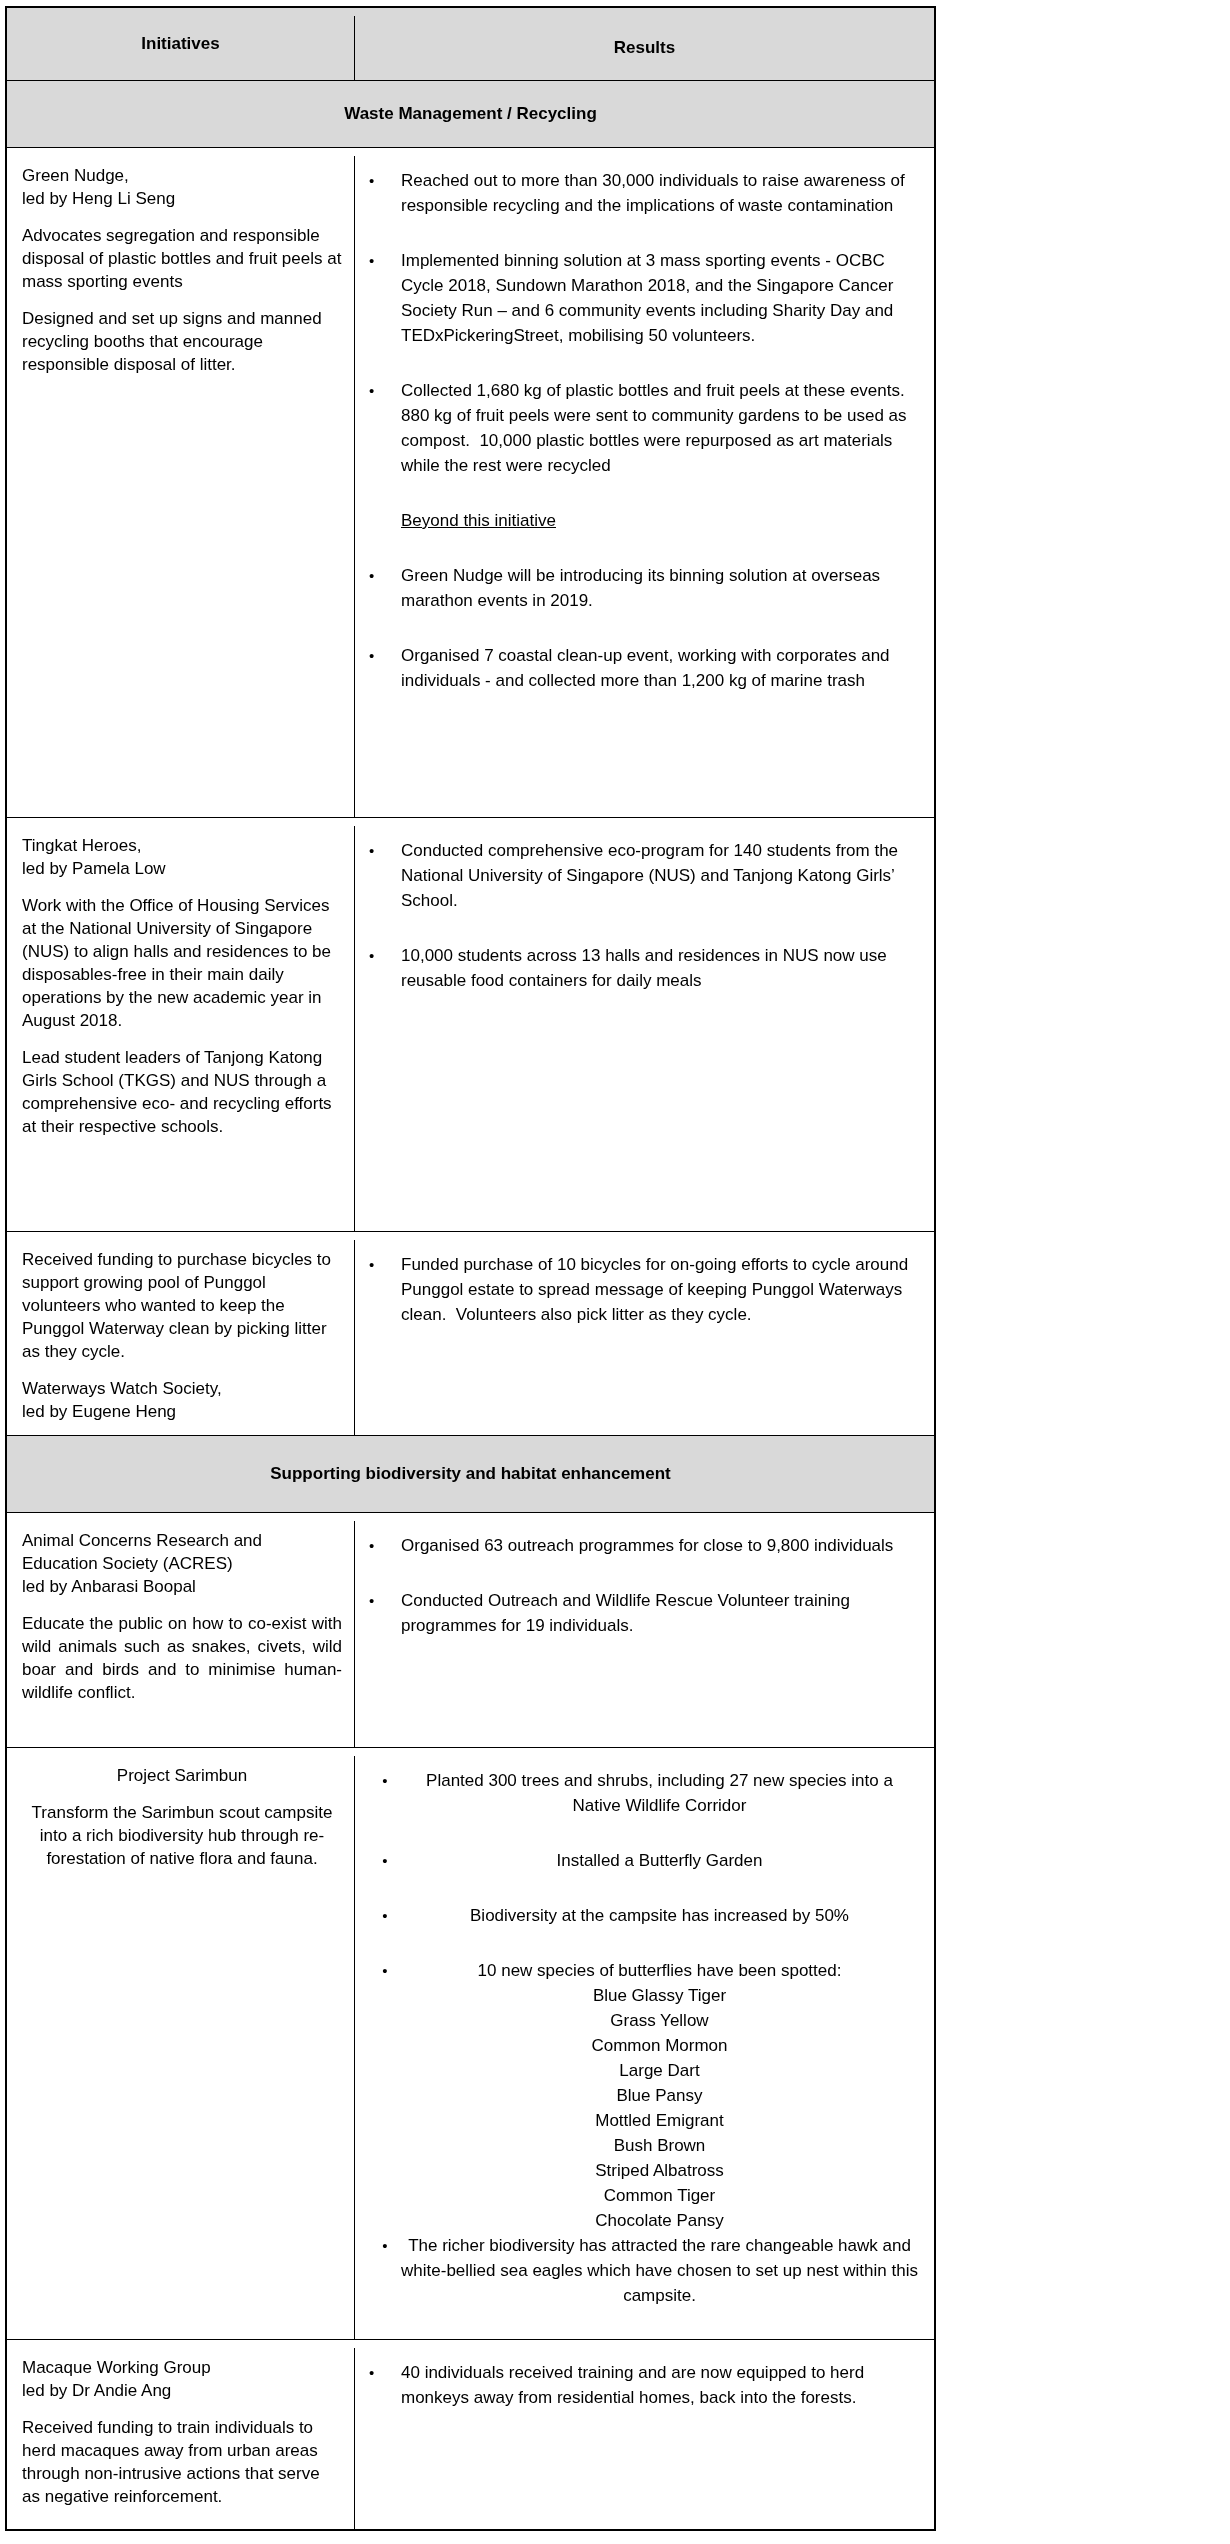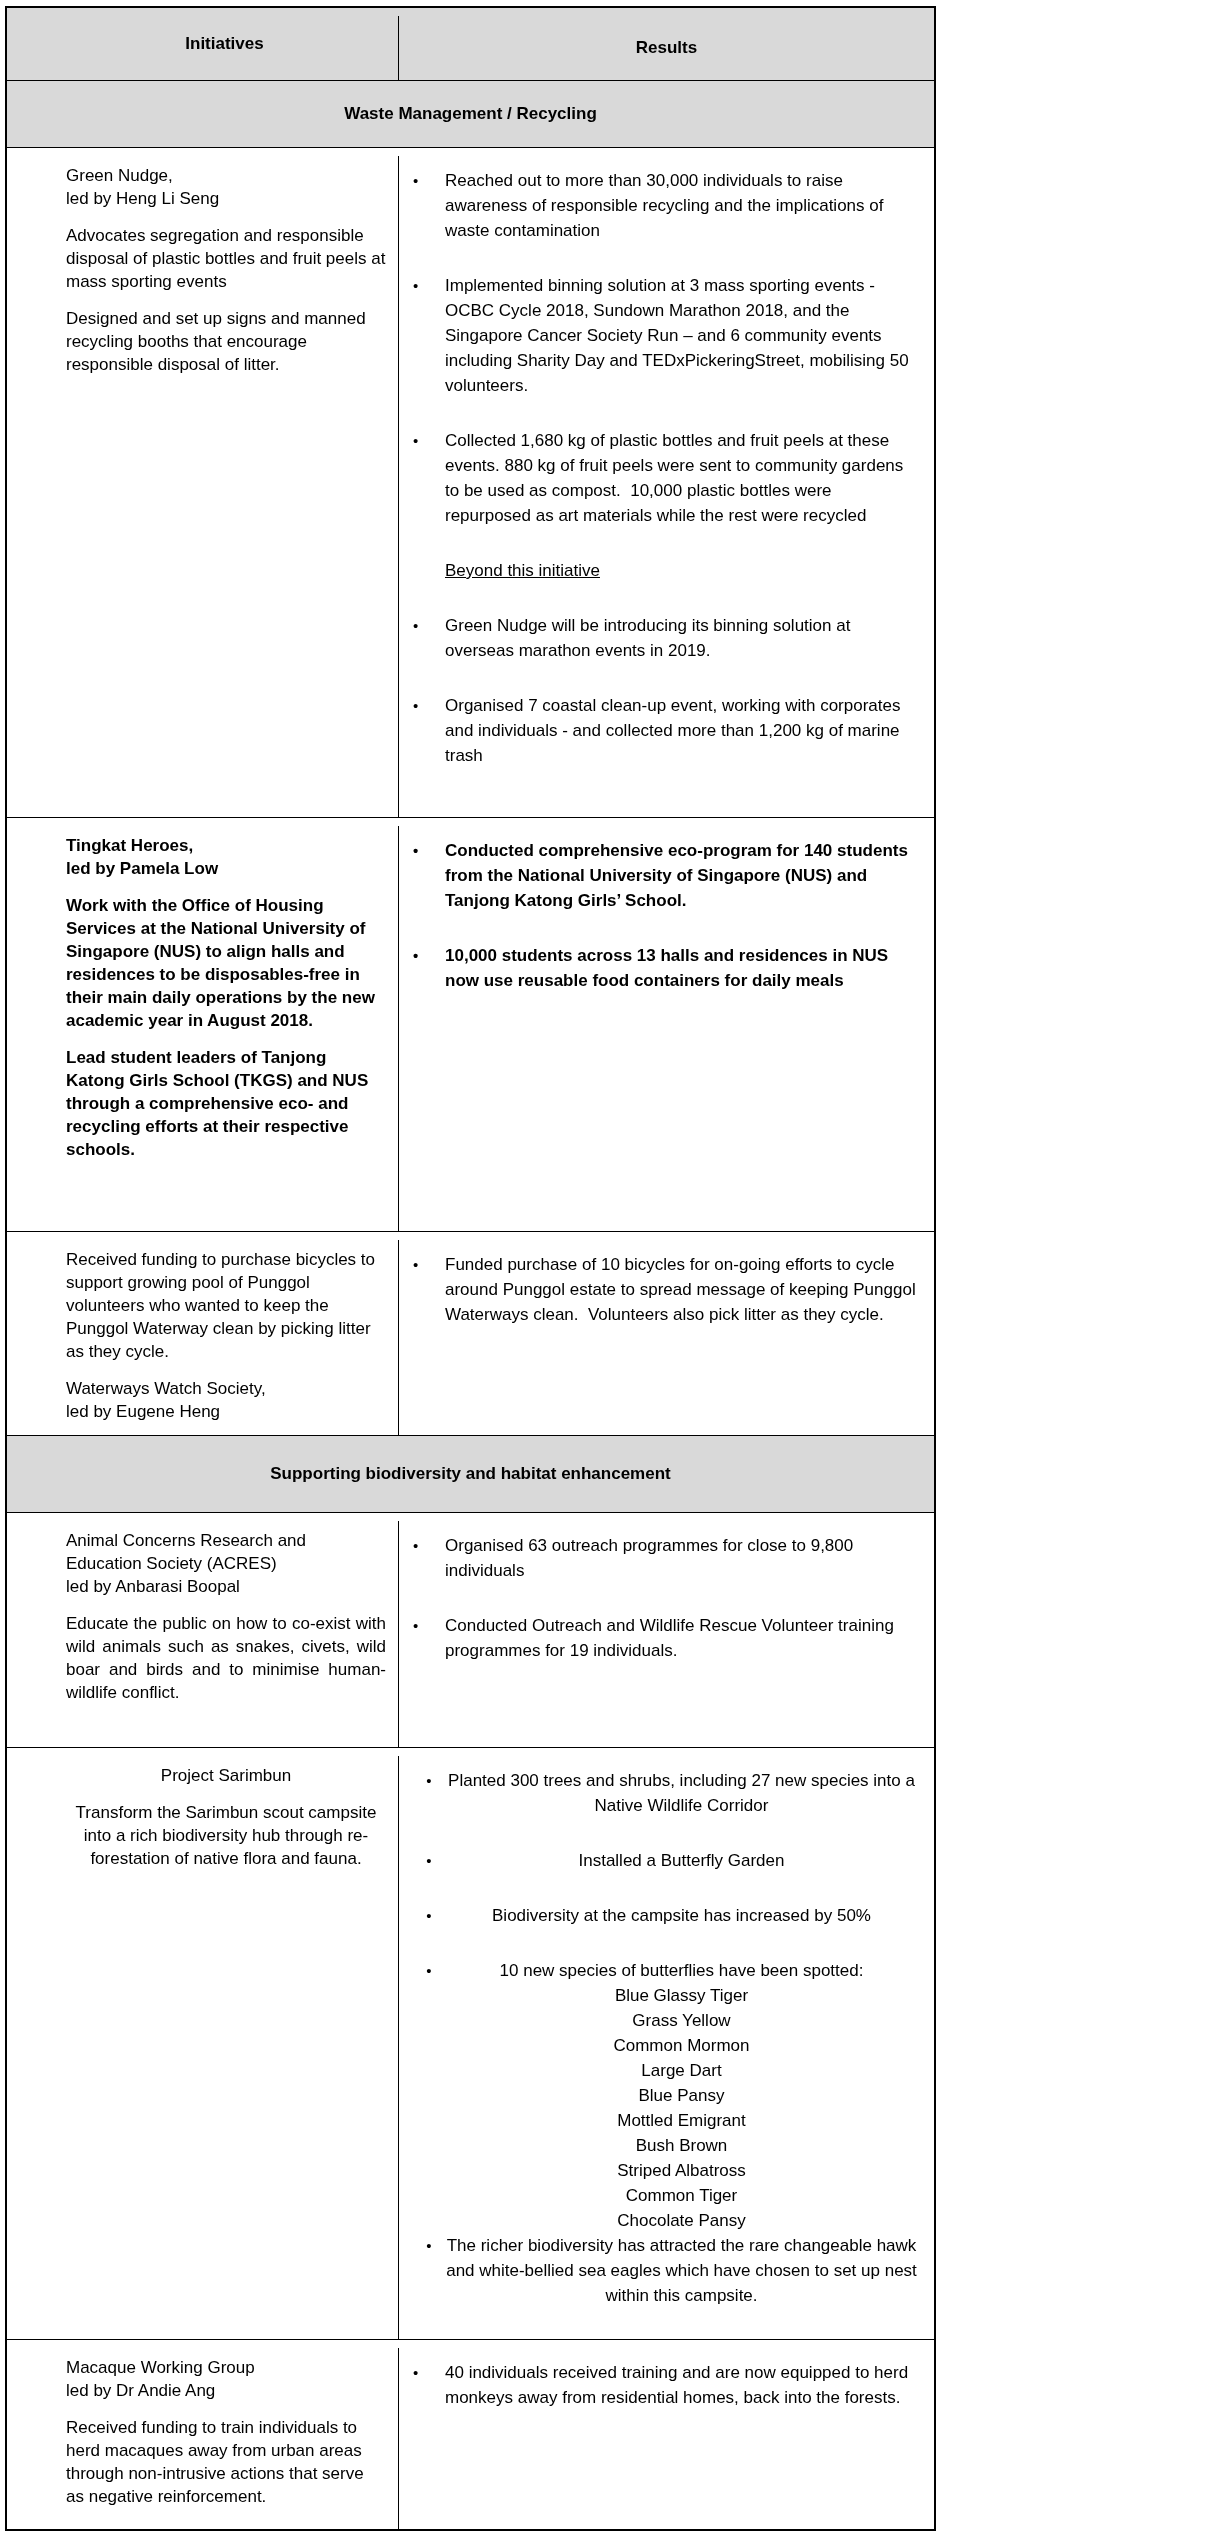--- a/index.html
+++ b/index.html
@@ -14,21 +14,20 @@
     position:absolute; left:5px; top:6px; width:931px;
     border:2px solid var(--border, #000);
     box-sizing:border-box;
     background:#ffffff;
   }
   .row {
     display:grid;
     grid-template-columns:347px 1fr;
     border-top:1.5px solid var(--border, #000);
     box-sizing:border-box;
-    padding-left:44px;
   }
   .row.no-top { border-top:none; }
   .cell { box-sizing:border-box; min-width:0; }
   .col2 { border-left:1.5px solid var(--border, #000);margin-top:8px; }
 
   .header-row { background:var(--header-bg, #d9d9d9); min-height:72px; }
   .header-cell {
     display:flex; align-items:center; justify-content:center;
     font-size:17px; font-weight:bold;
   }
@@ -58,21 +57,21 @@
   .bullet-row { display:flex; margin-top:30px; }
   .bullet-row.first, .bullet-row.tight { margin-top:0; }
   .glyph {
     flex:0 0 46px; width:46px; box-sizing:border-box;
     padding-left:14px; font-size:15px; line-height:25px;
   }
   .btext { flex:1; white-space:pre-wrap; min-width:0; }
   .subheading { margin:30px 0 0 46px; text-decoration:underline; }
 
   .r-green     { min-height:670px; }
-  .r-tingkat   { min-height:414px;font-weight:bold; }
+  .r-tingkat   { min-height:414px; }
   .r-waterways { min-height:188px; }
   .r-acres     { min-height:235px; }
   .r-sarimbun  { min-height:592px;text-align:center; }
   .r-macaque   { min-height:190px; }
 </style>
 </head>
 <body>
 
 <div class="doc-table">
 

